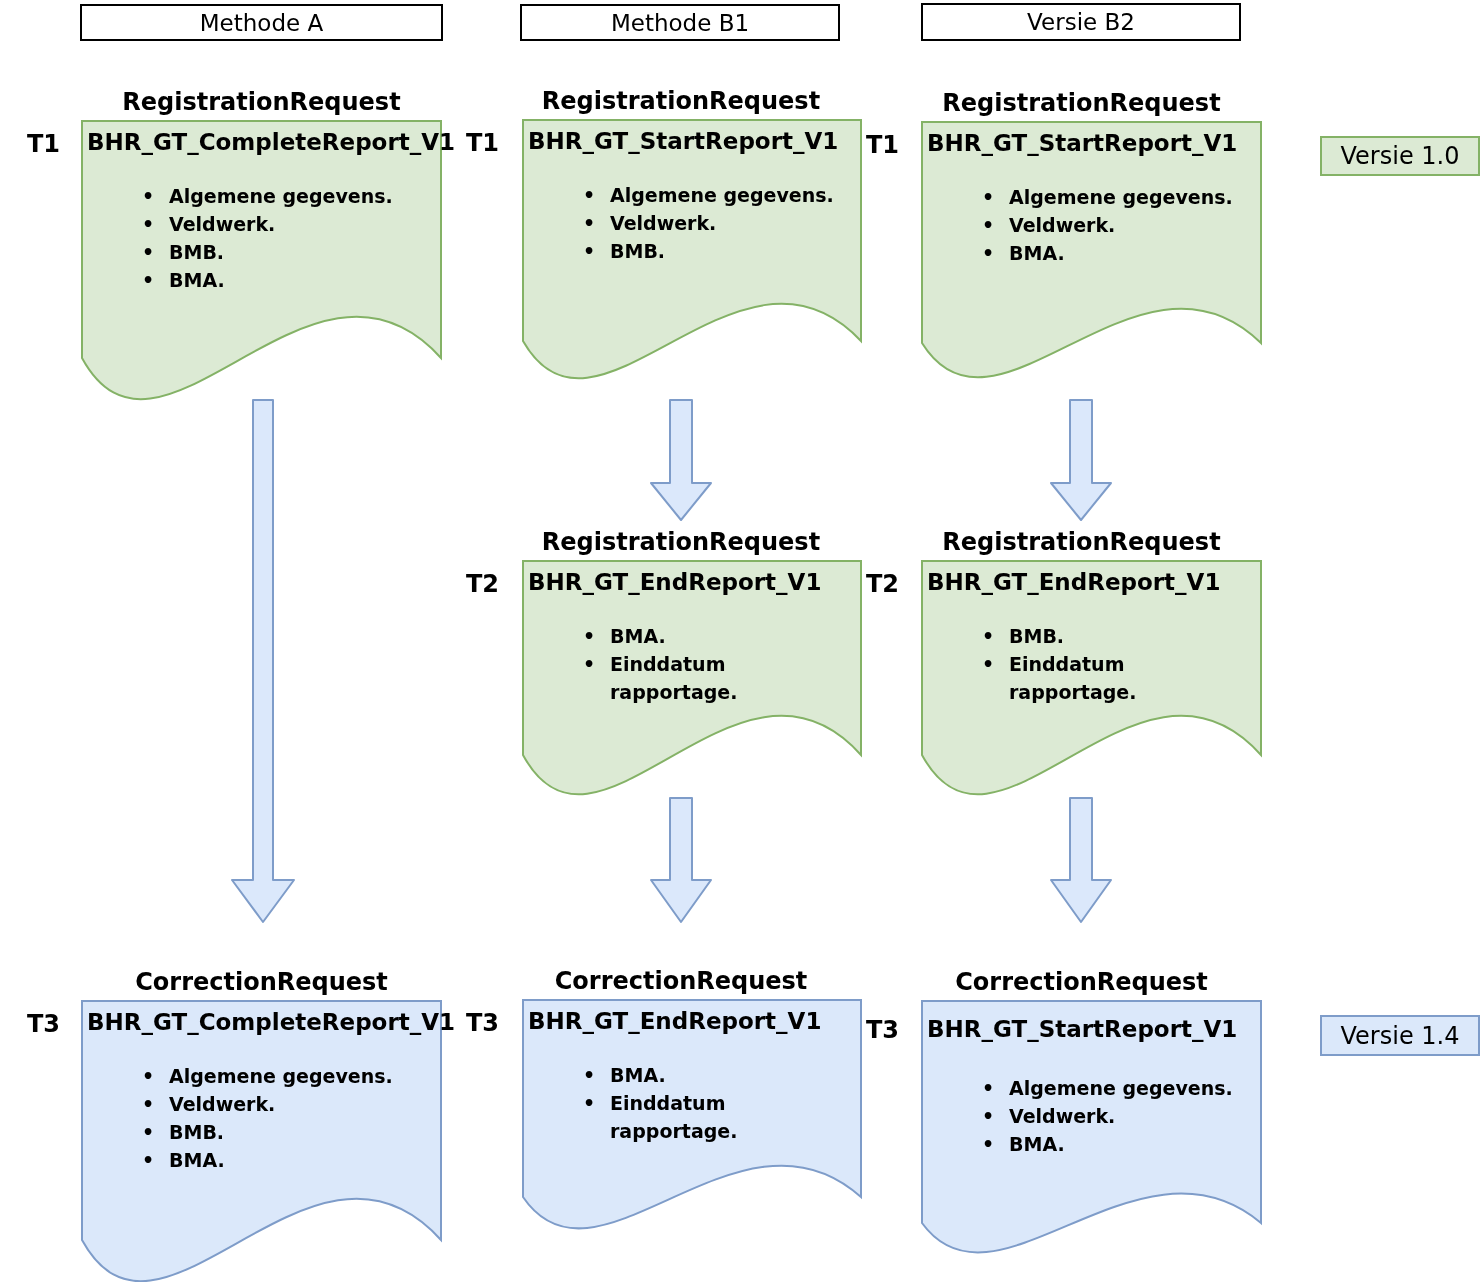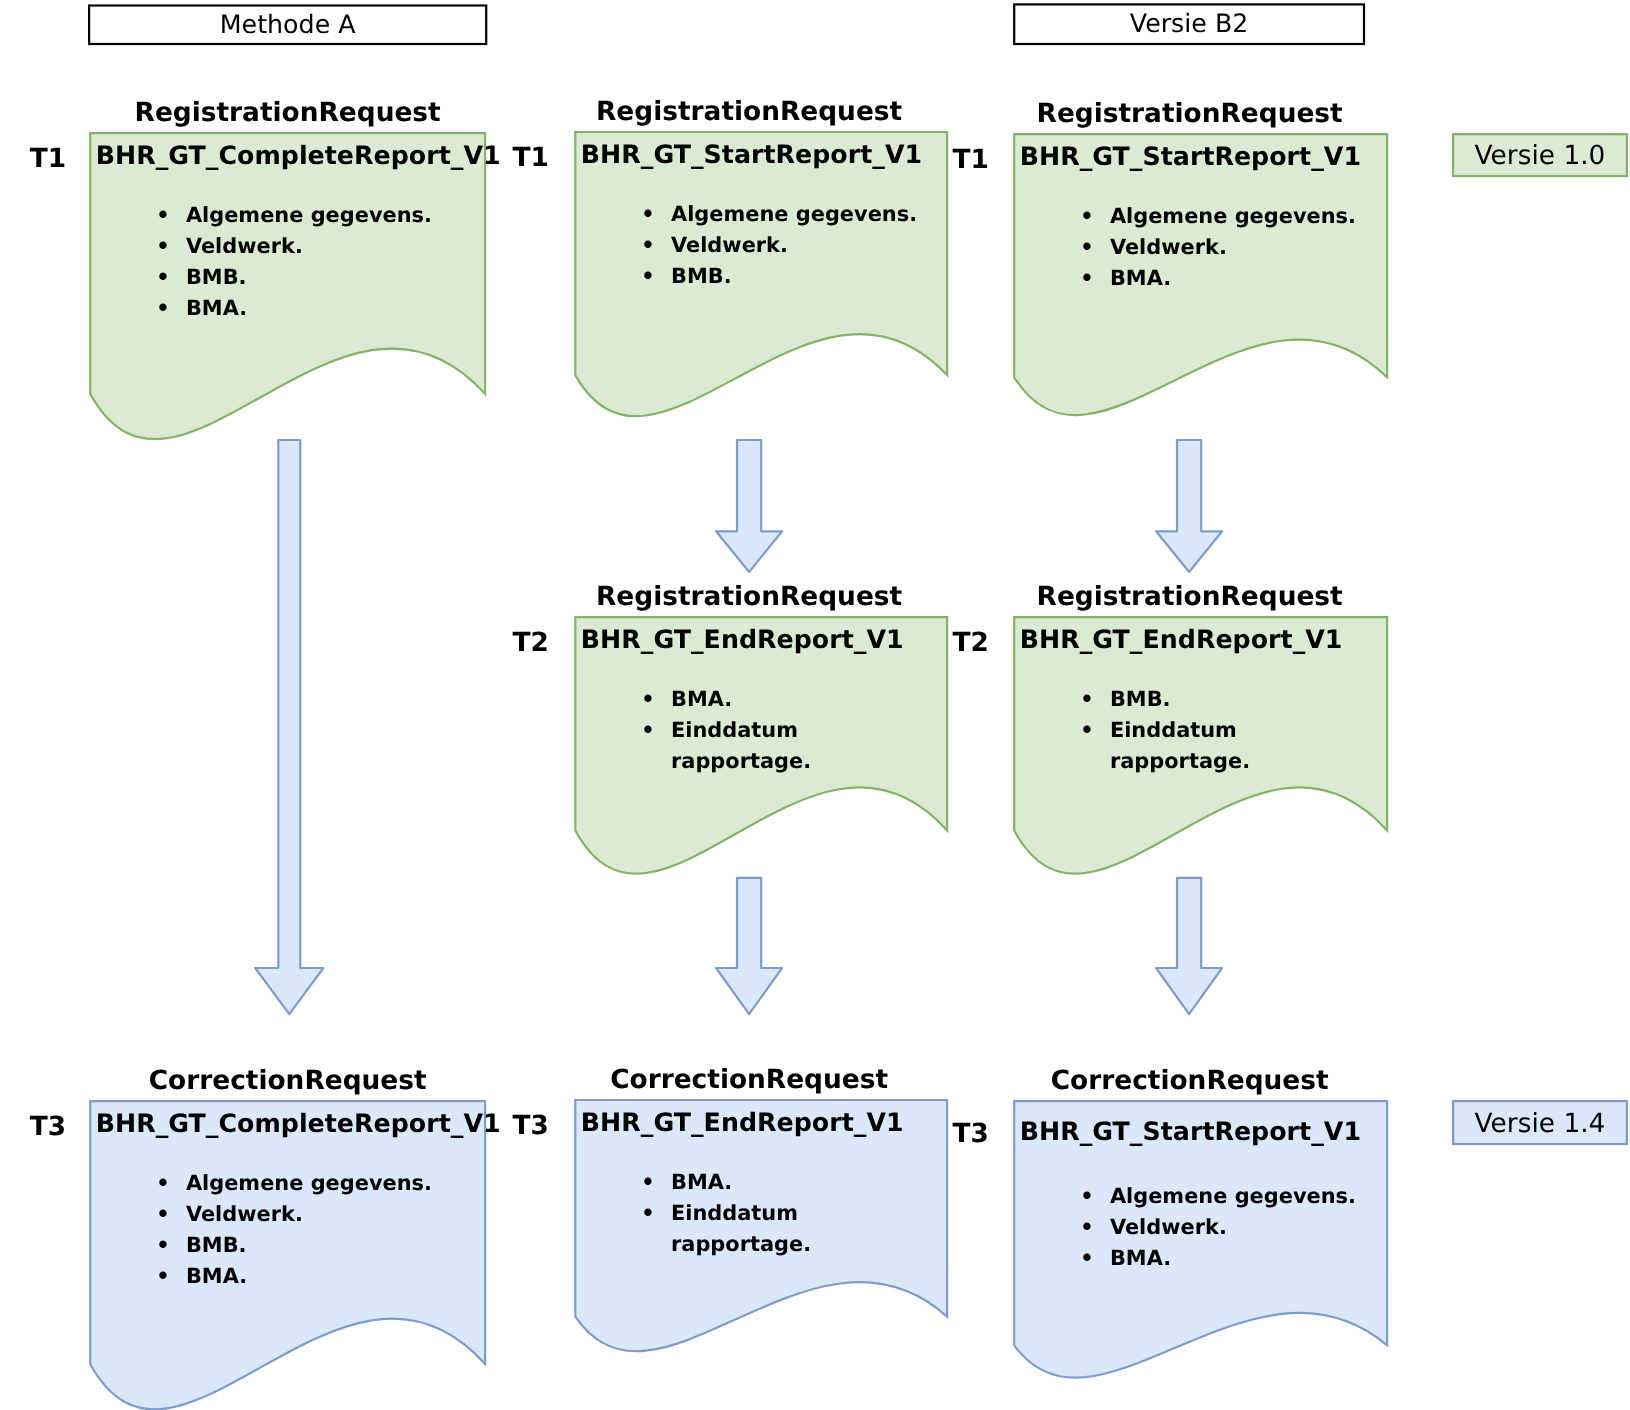--- a/index.html
+++ b/index.html
@@ -37,31 +37,32 @@
     position:absolute;left:57px;top:62px;margin:0;padding:0;list-style:none;
     font-size:19px;line-height:28px;
   }
   .doc-bullets li{position:relative;padding-left:31px;max-width:256px;}
   .doc-bullets li::before{content:"\2022";position:absolute;left:4px;}
   .doc.narrow .doc-bullets li{max-width:168px;}
   .arrow{position:absolute;display:block;overflow:visible;}
   .arrow path{fill:var(--arrow-fill);stroke:var(--arrow-stroke);stroke-width:2;stroke-linejoin:round;}
   .badge{
     position:absolute;display:flex;align-items:center;justify-content:center;
-    font-size:24px;border:2px solid;white-space:nowrap;
+    font-size:24px;border:2px solid;white-space:nowrap;margin-top:15px;
   }
   .badge.green{background:var(--green-fill);border-color:var(--green-stroke);}
   .badge.blue{background:var(--blue-fill);border-color:var(--blue-stroke);}
 </style>
 </head>
 <body>
 
 <div class="canvas">
 
   <div class="col-header" style="left:80px;top:4px;width:359px;height:33px">Methode A</div>
+  <div class="col-header" style="left:520px;top:4px;width:316px;height:33px">Methode B1</div>
   <div class="col-header" style="left:921px;top:3px;width:316px;height:34px">Versie B2</div>
 
   <div class="doc green" style="left: 81px; top: 120px; width: 361px; height: 284px;">
     <svg width="361" height="284">
         <path class="shape" d="M1,1 L360,1 L360,238 C231.0,95.2 79.4,380.8 1,238 Z"></path>
       </svg>
     <div class="req-label" style="left:0;width:361px">RegistrationRequest</div>
     <div class="time-label" style="left:-54px">T1</div>
     <div class="doc-title">BHR_GT_CompleteReport_V1</div>
     <ul class="doc-bullets">

